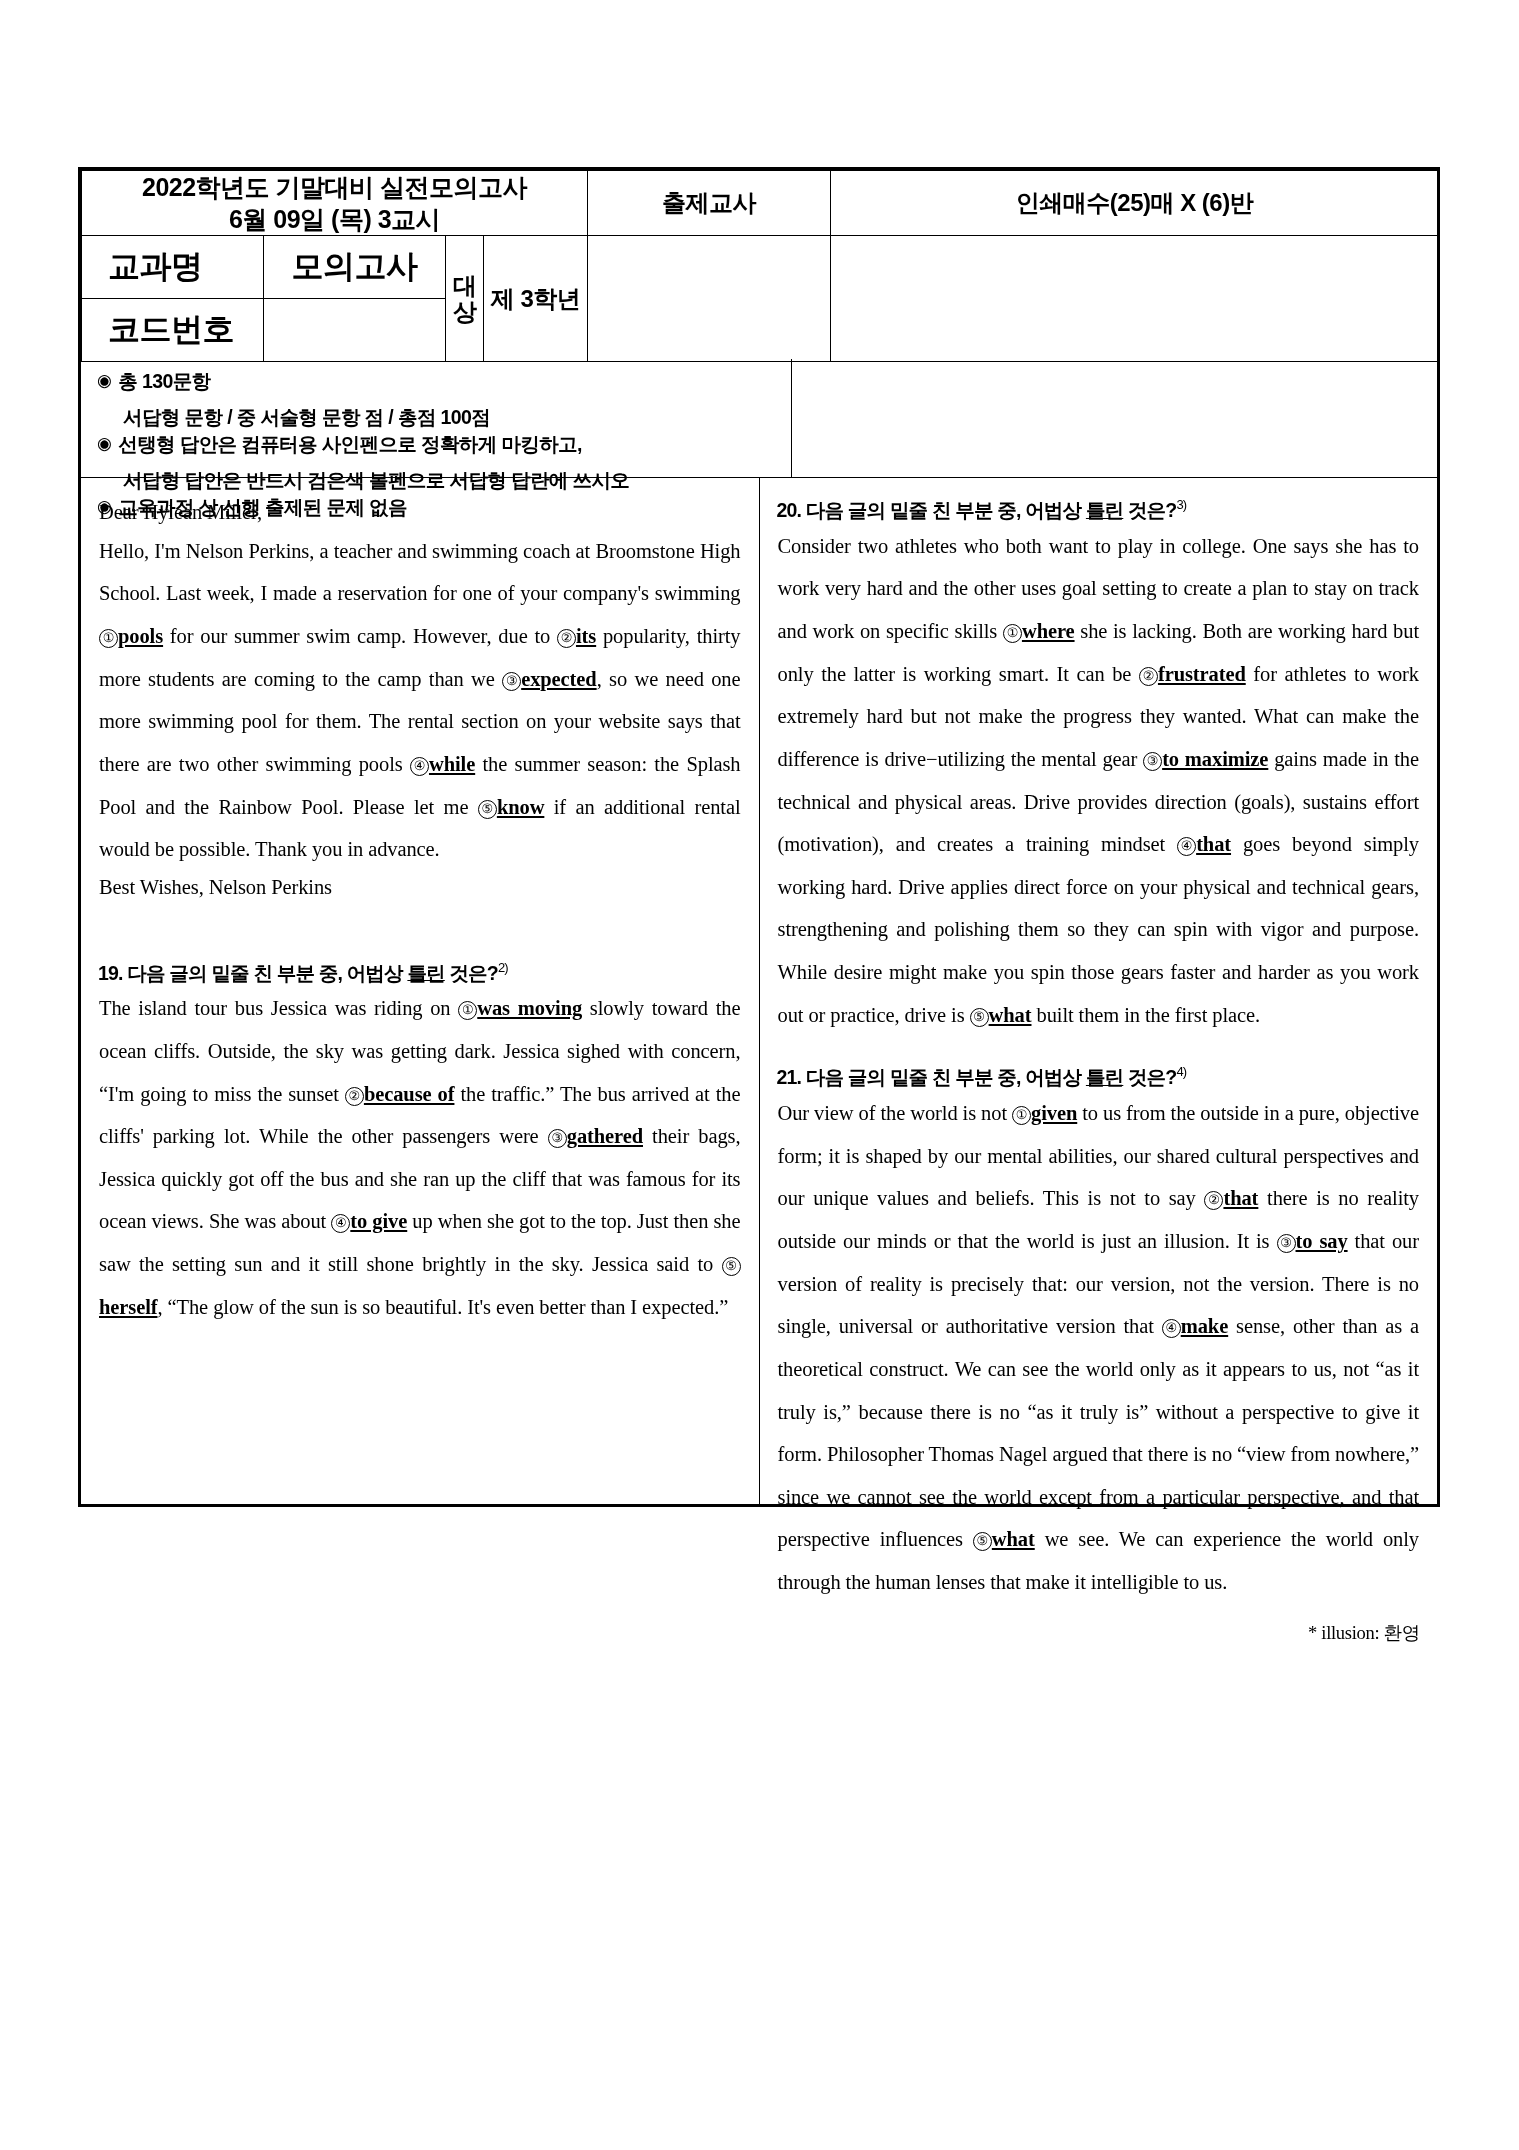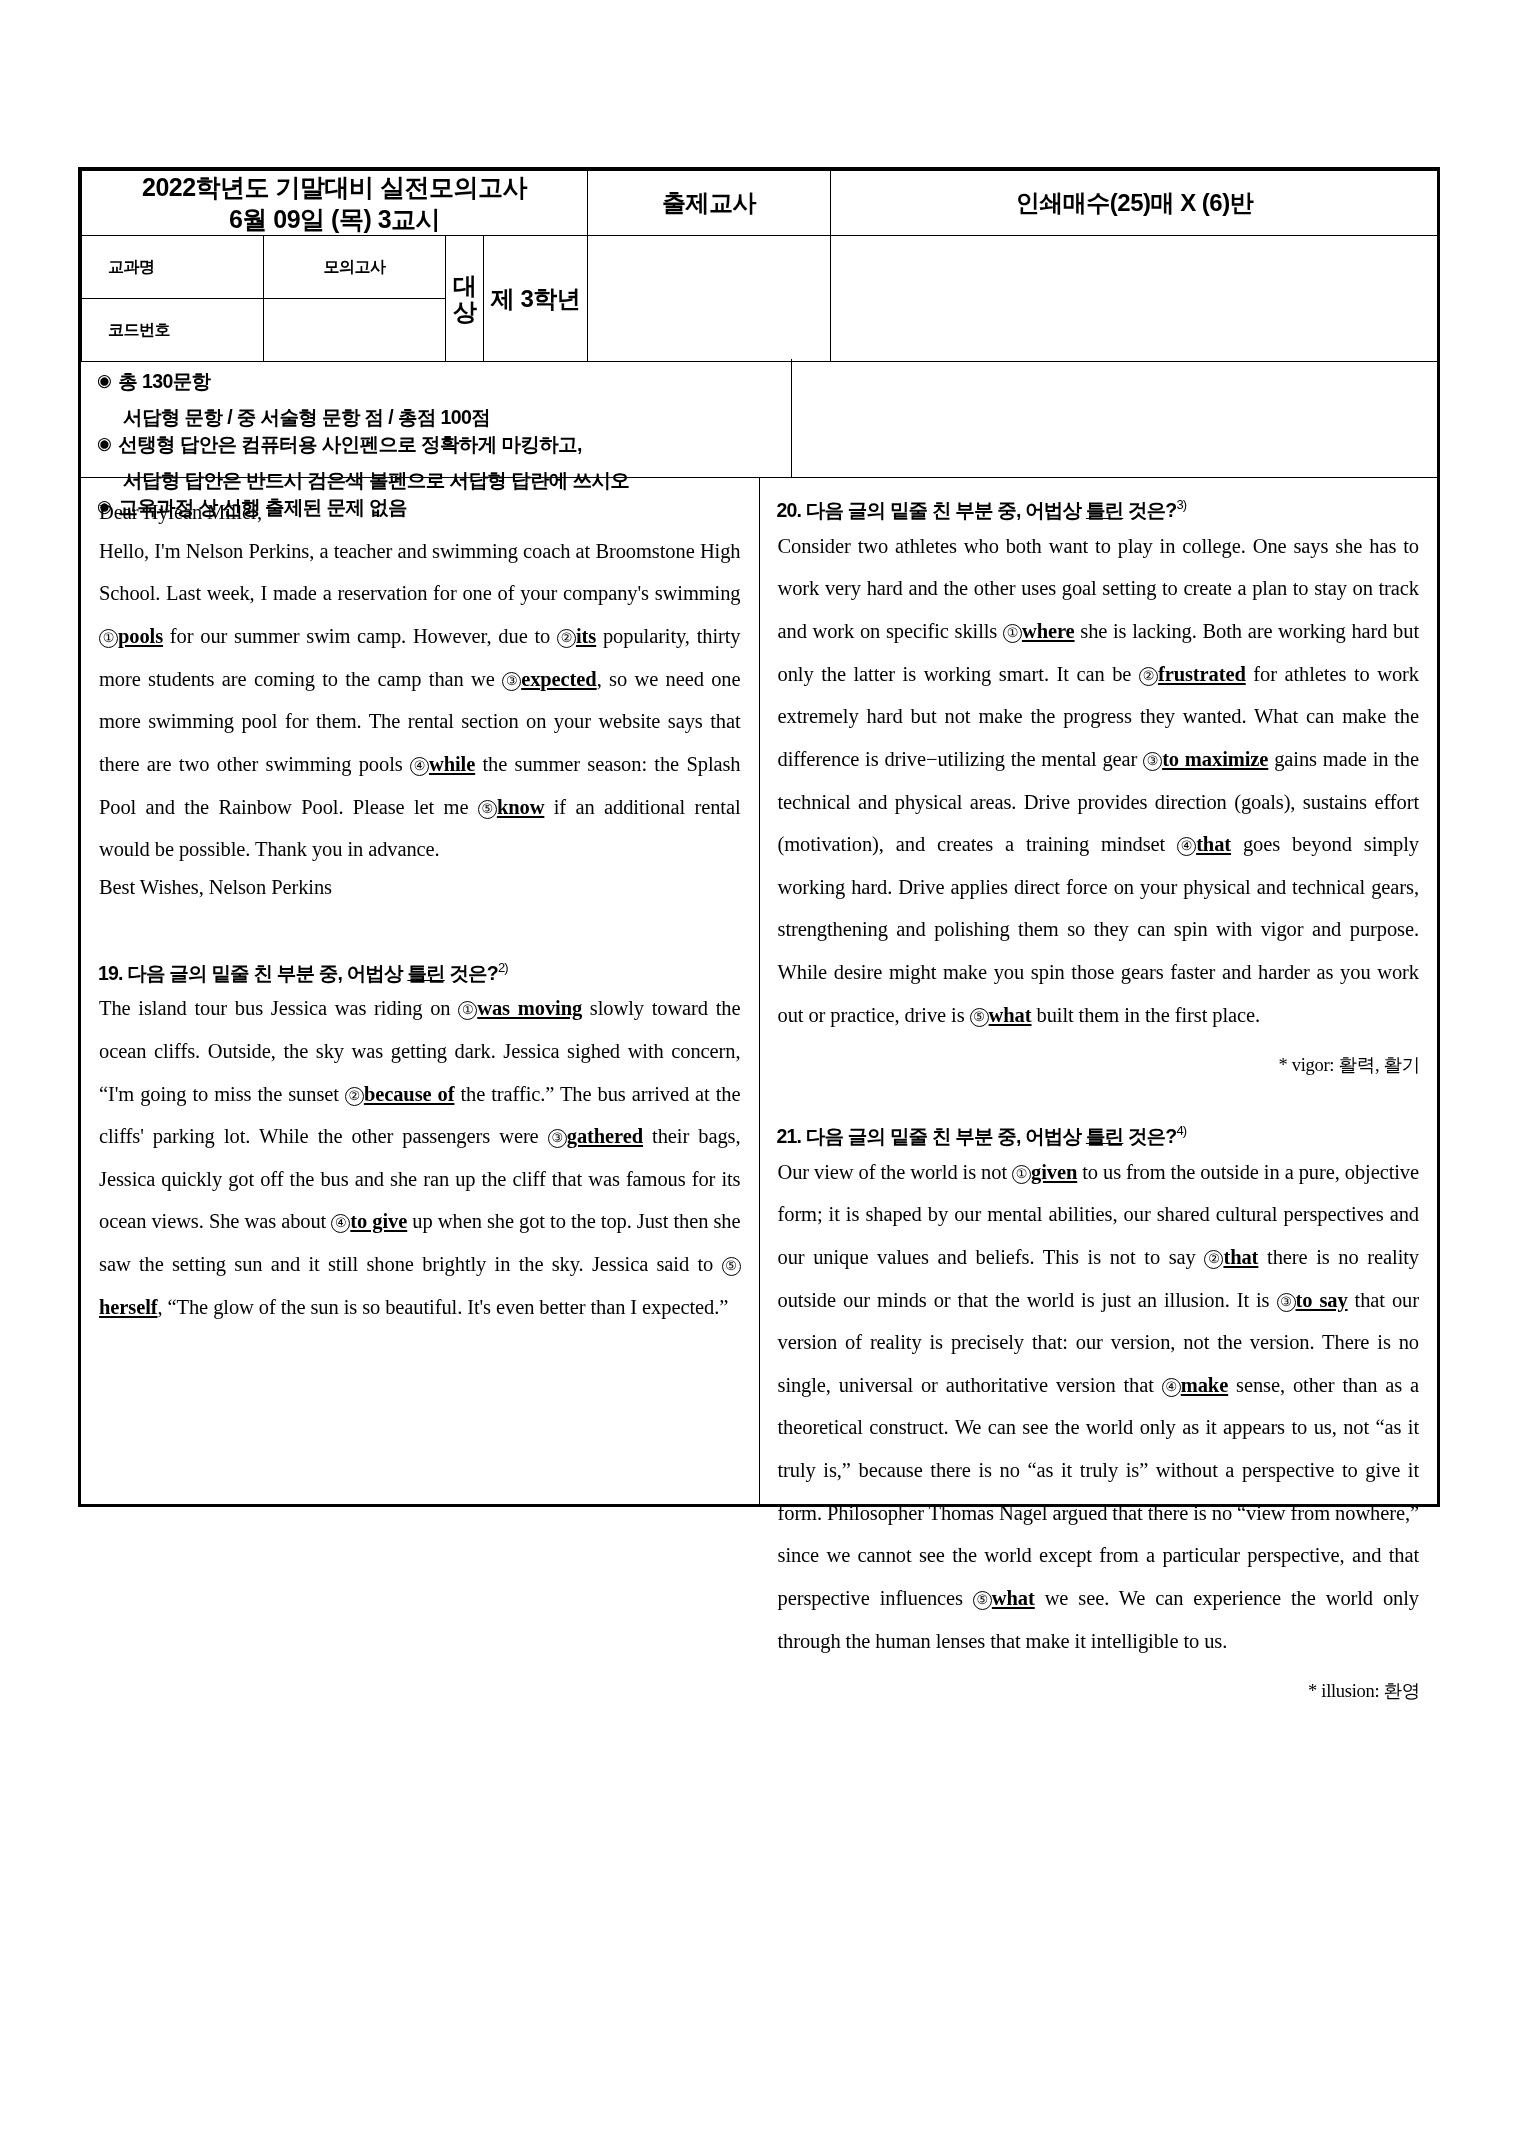--- a/index.html
+++ b/index.html
@@ -51,21 +51,21 @@
     font-weight: bold;
   }
 
   .cell-title {
     font-size: 25px;
     line-height: 1.28;
     height: 64px;
     letter-spacing: -0.5px;
   }
   .cell-label {
-    font-size: 16px;
+    font-size: 32px;
     height: 62px;
     letter-spacing: -0.5px;
   }
   .cell-label.left {
     text-align: left;
     padding-left: 26px;
   }
   .cell-vert {
     font-size: 24px;
     line-height: 1.05;
@@ -288,21 +288,20 @@
       </div>
 
       <div class="col right">
 
         <div>
           <p class="q-title">
             <span>20.</span>
             <span>다음 글의 밑줄 친 부분 중, 어법상 </span><span class="u">틀린</span><span> 것은?</span><sup>3)</sup>
           </p>
           <p class="para"><span>Consider two athletes who both want to play in college. One says she has to work very hard and the other uses goal setting to create a plan to stay on track and work on specific skills </span><span class="ch"><span class="circ">①</span><span>where</span></span><span> she is lacking. Both are working hard but only the latter is working smart. It can be </span><span class="ch"><span class="circ">②</span><span>frustrated</span></span><span> for athletes to work extremely hard but not make the progress they wanted. What can make the difference is drive−utilizing the mental gear </span><span class="ch"><span class="circ">③</span><span>to maximize</span></span><span> gains made in the technical and physical areas. Drive provides direction (goals), sustains effort (motivation), and creates a training mindset </span><span class="ch"><span class="circ">④</span><span>that</span></span><span> goes beyond simply working hard. Drive applies direct force on your physical and technical gears, strengthening and polishing them so they can spin with vigor and purpose. While desire might make you spin those gears faster and harder as you work out or practice, drive is </span><span class="ch"><span class="circ">⑤</span><span>what</span></span><span> built them in the first place.</span></p>
-          <p class="note">* vigor: 활력, 활기</p>
         </div>
 
         <div class="gap-sm"></div>
 
         <div>
           <p class="q-title">
             <span>21.</span>
             <span>다음 글의 밑줄 친 부분 중, 어법상 </span><span class="u">틀린</span><span> 것은?</span><sup>4)</sup>
           </p>
           <p class="para"><span>Our view of the world is not </span><span class="ch"><span class="circ">①</span><span>given</span></span><span> to us from the outside in a pure, objective form; it is shaped by our mental abilities, our shared cultural perspectives and our unique values and beliefs. This is not to say </span><span class="ch"><span class="circ">②</span><span>that</span></span><span> there is no reality outside our minds or that the world is just an illusion. It is </span><span class="ch"><span class="circ">③</span><span>to say</span></span><span> that our version of reality is precisely that: our version, not the version. There is no single, universal or authoritative version that </span><span class="ch"><span class="circ">④</span><span>make</span></span><span> sense, other than as a theoretical construct. We can see the world only as it appears to us, not “as it truly is,” because there is no “as it truly is” without a perspective to give it form. Philosopher Thomas Nagel argued that there is no “view from nowhere,” since we cannot see the world except from a particular perspective, and that perspective influences </span><span class="ch"><span class="circ">⑤</span><span>what</span></span><span> we see. We can experience the world only through the human lenses that make it intelligible to us.</span></p>

